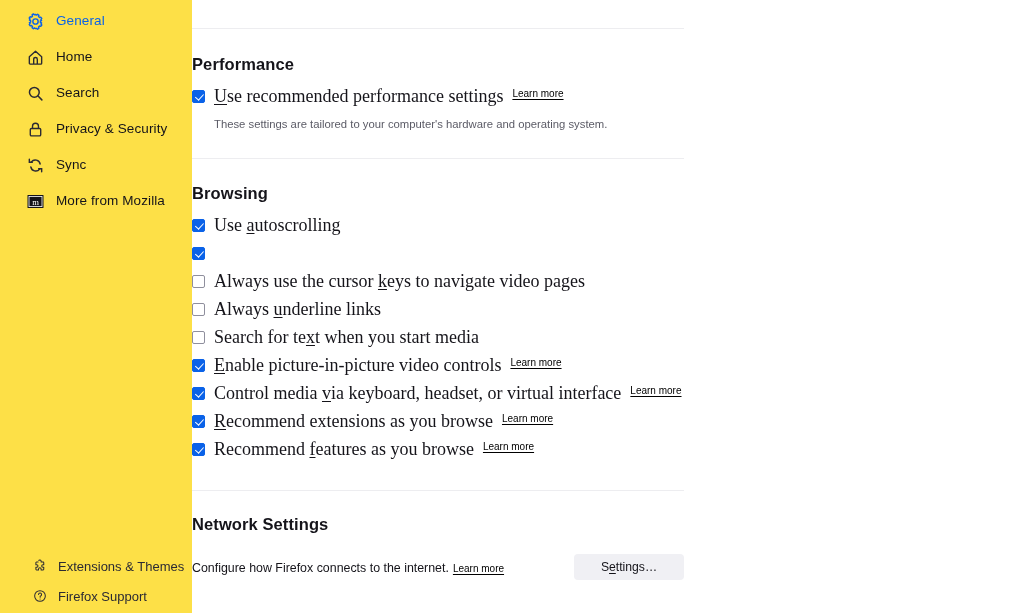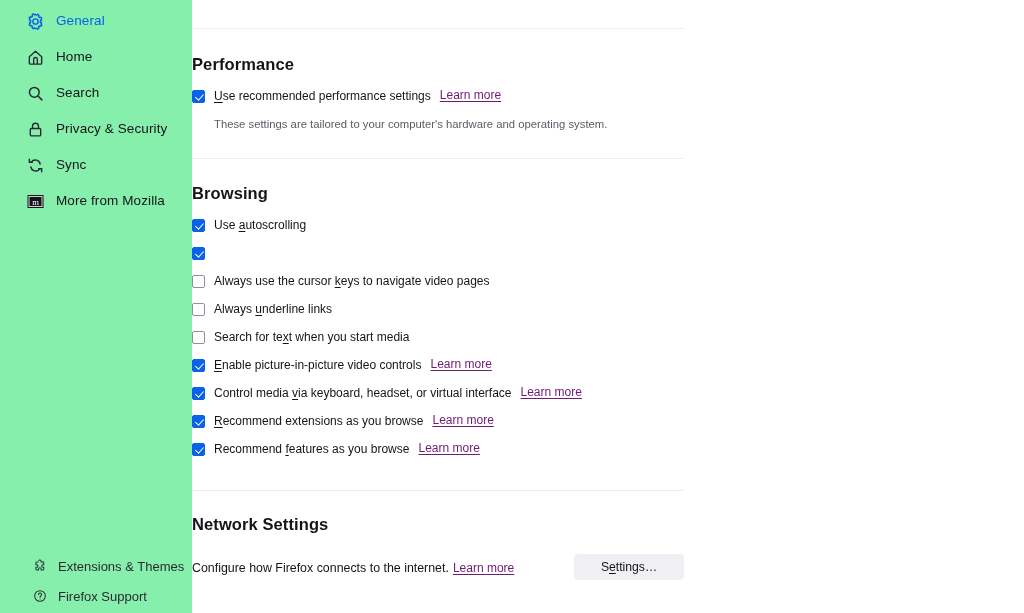--- a/index.html
+++ b/index.html
@@ -12,21 +12,21 @@
     overflow: hidden;
   }
   .page { position: relative; width: 1024px; height: 613px; display: flex; }
 
   
   .sidebar {
     width: 192px;
     flex: 0 0 192px;
     height: 613px;
     position: relative;
-    background: #86efac;
+    background: #fde047;
     padding-top: 3px;
   }
   .nav-list { list-style: none; }
   .nav-item {
     display: flex;
     align-items: center;
     height: 36px;
     padding-left: 27px;
     gap: 12px;
     cursor: default;
@@ -104,36 +104,37 @@
   .cbx.on::after {
     content: "";
     position: absolute;
     left: 3.6px; top: 1.1px;
     width: 3.6px; height: 7px;
     border: solid #ffffff;
     border-width: 0 1.8px 1.8px 0;
     transform: rotate(42deg);
   }
   .row-label {
-    font-size: 12px;
+    font-size: 18px;
     line-height: 16px;
     color: #15141a;
     margin-left: 9px;
     white-space: nowrap;
+    font-family: Liberation Serif, serif;
   }
   .ak { text-decoration: underline; text-underline-offset: 1.5px; }
   .sub-note {
     font-size: 11.3px;
     color: #5b5b66;
     margin-left: 22px;
     line-height: 16px;
   }
   .lm {
-    color: #701a75;
-    font-size: 12px;
+    color: #000000;
+    font-size: 10px;
     text-decoration: underline;
     text-underline-offset: 1.5px;
     margin-left: 9px;
     white-space: nowrap;
     cursor: pointer;
   }
   .lm.inline { margin-left: 4px; }
 
   .net-row {
     display: flex;

